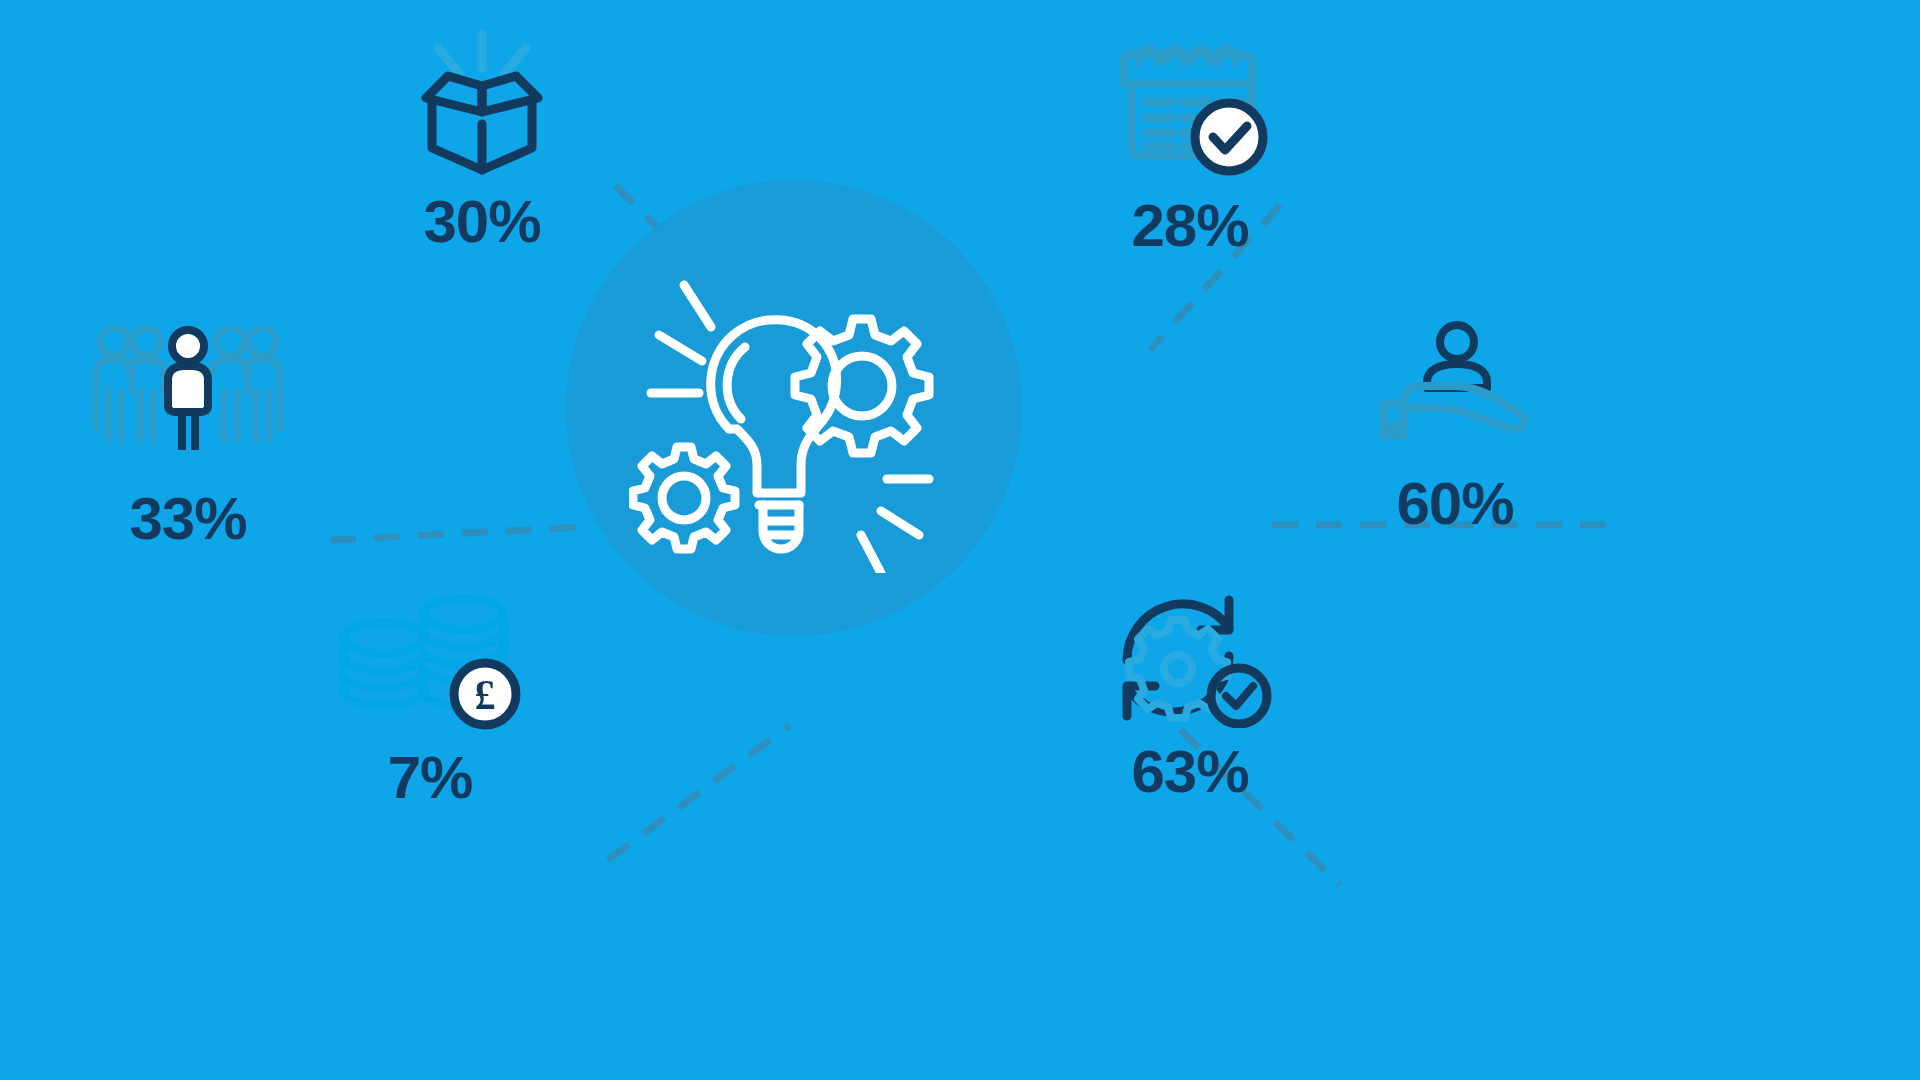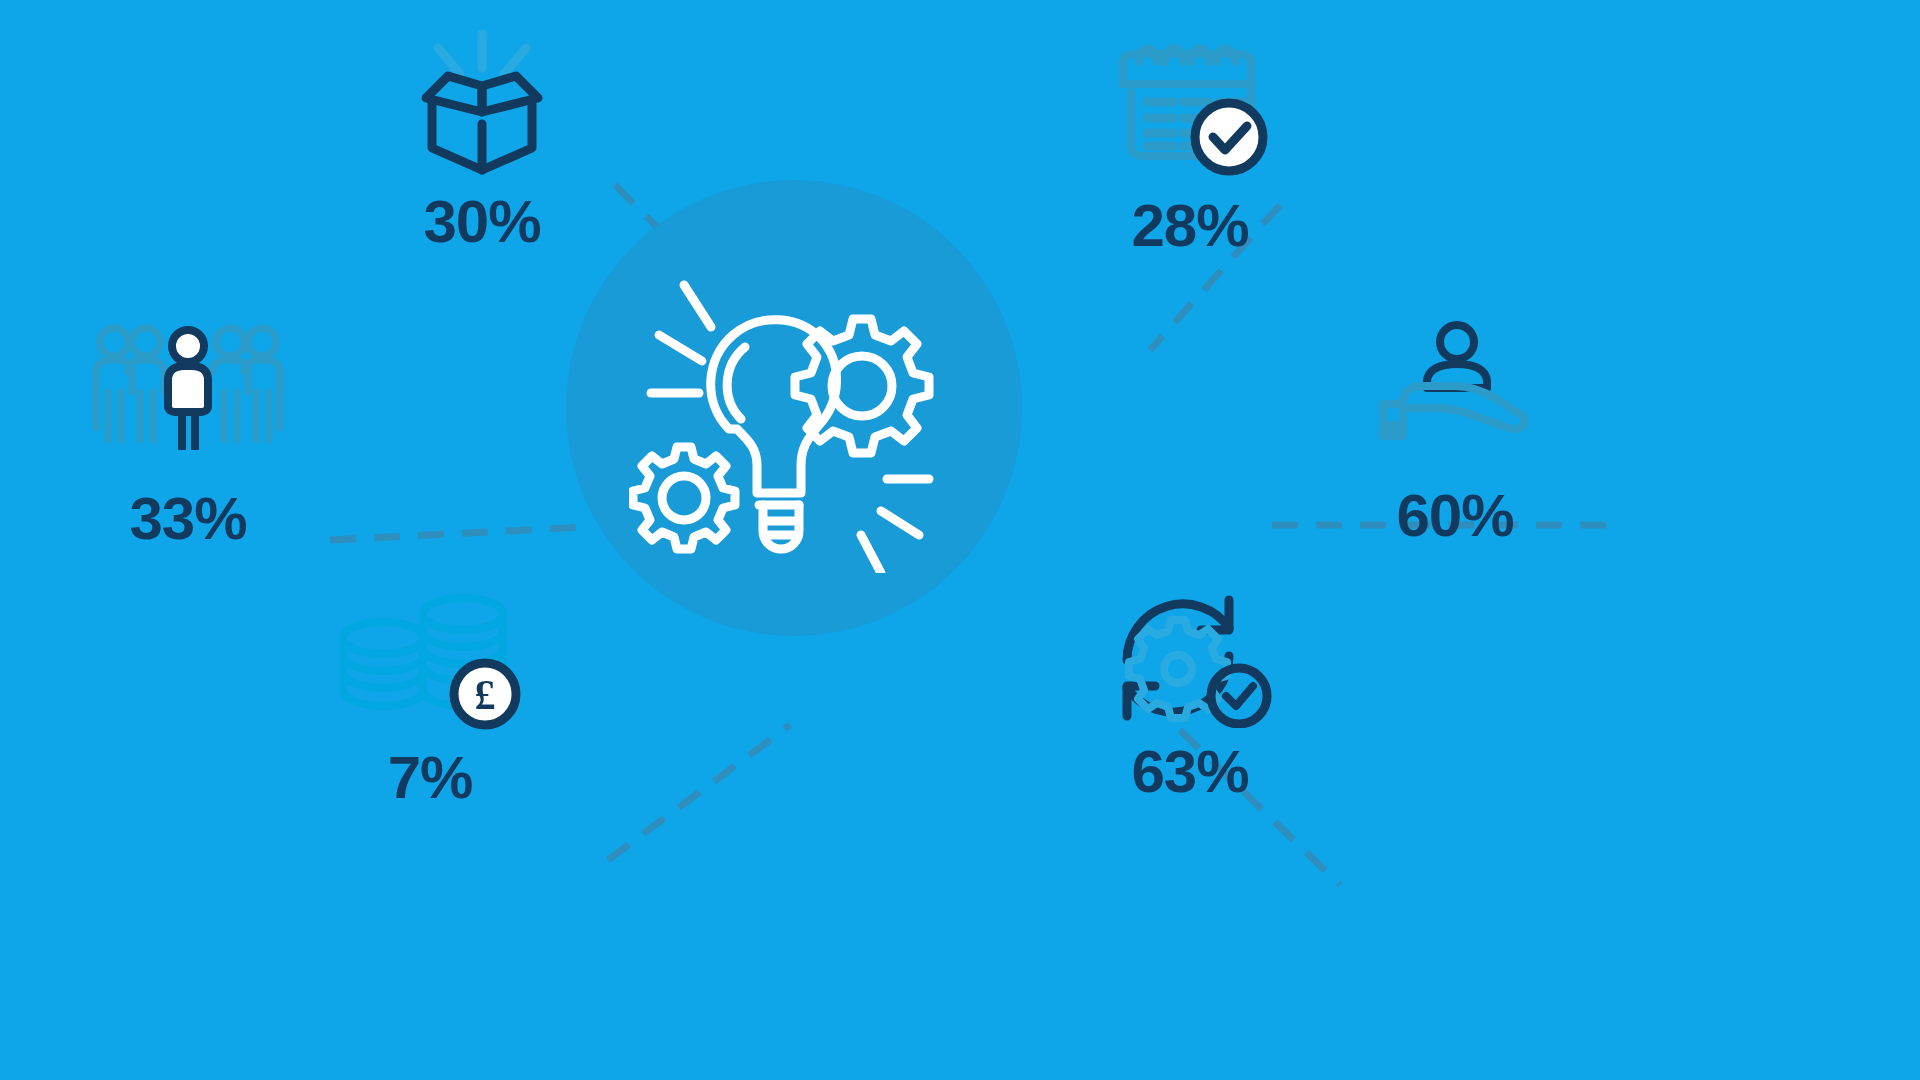--- a/index.html
+++ b/index.html
@@ -51,21 +51,21 @@
   }
   
   #node-box      { left: 352px; top: 28px;  width: 260px; }
   #node-calendar { left: 1050px; top: 32px;  width: 280px; }
   #node-people   { left: 58px;  top: 320px; width: 260px; }
   #node-hand     { left: 1330px; top: 320px; width: 250px; }
   #node-coins    { left: 300px; top: 590px; width: 260px; }
   #node-cycle    { left: 1050px; top: 578px; width: 280px; }
 
   #node-people .pct { margin-top: 39px; }
-  #node-hand .pct   { margin-top: 36px; text-align: center; }
+  #node-hand .pct   { margin-top: 24px; text-align: center; }
   #node-coins .pct  { margin-top: 18px; }
   #node-cycle .pct  { }
 
   #center-circle {
     position: absolute;
     left: 566px;
     top: 180px;
     width: 456px;
     height: 456px;
     border-radius: 50%;

